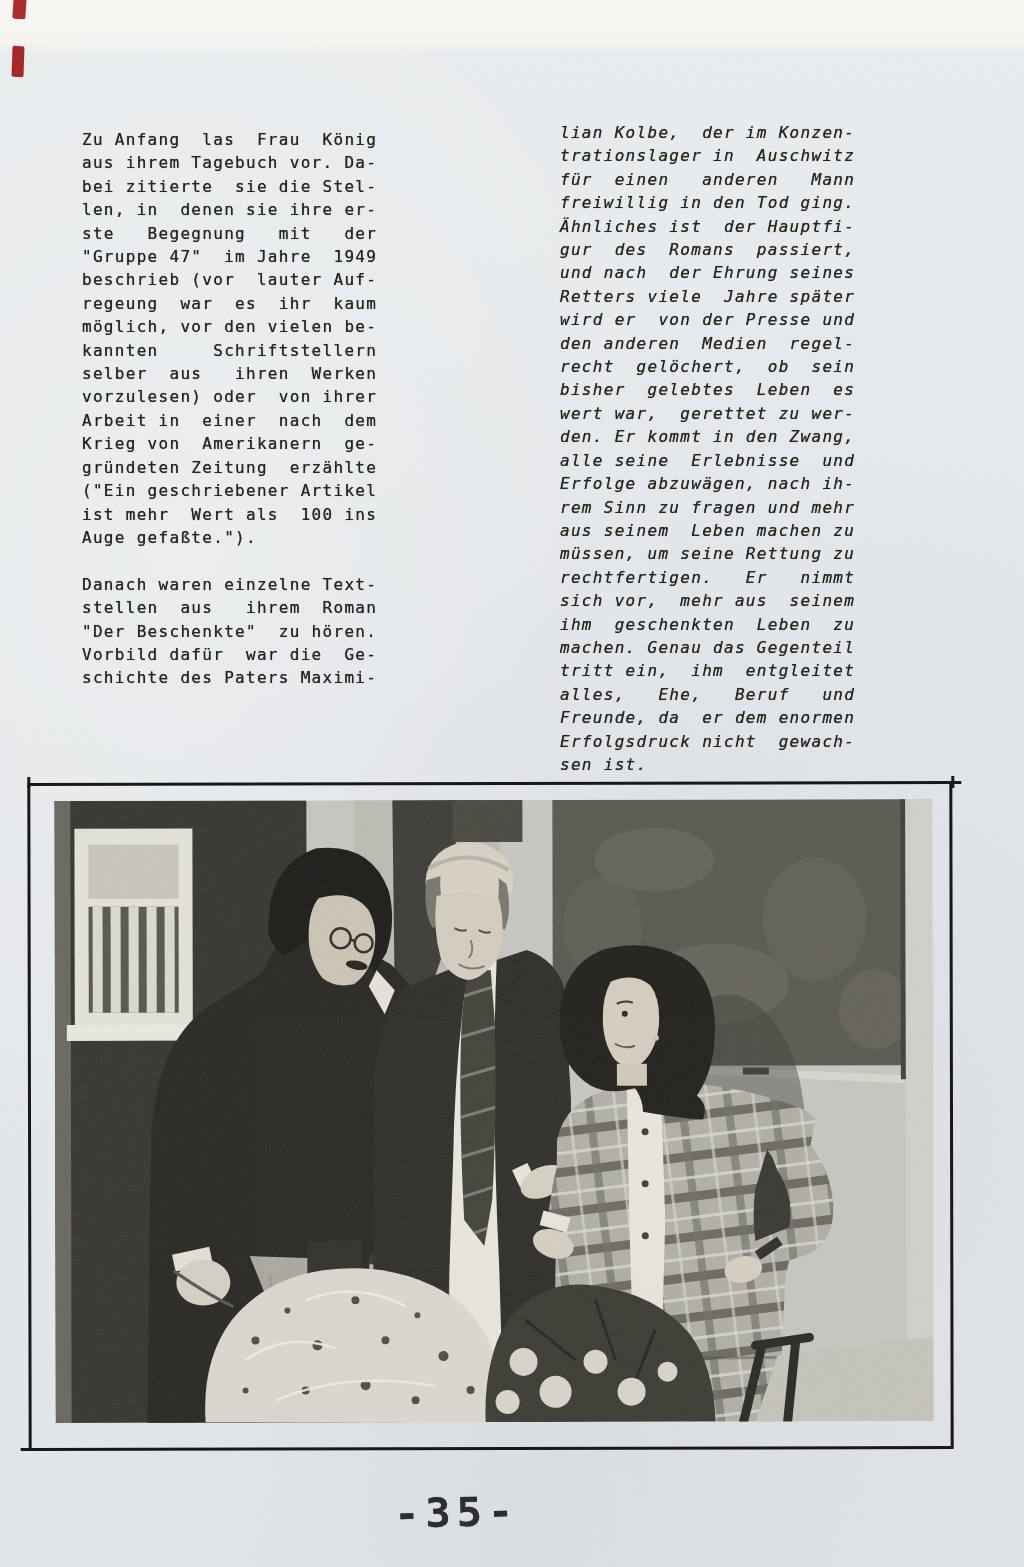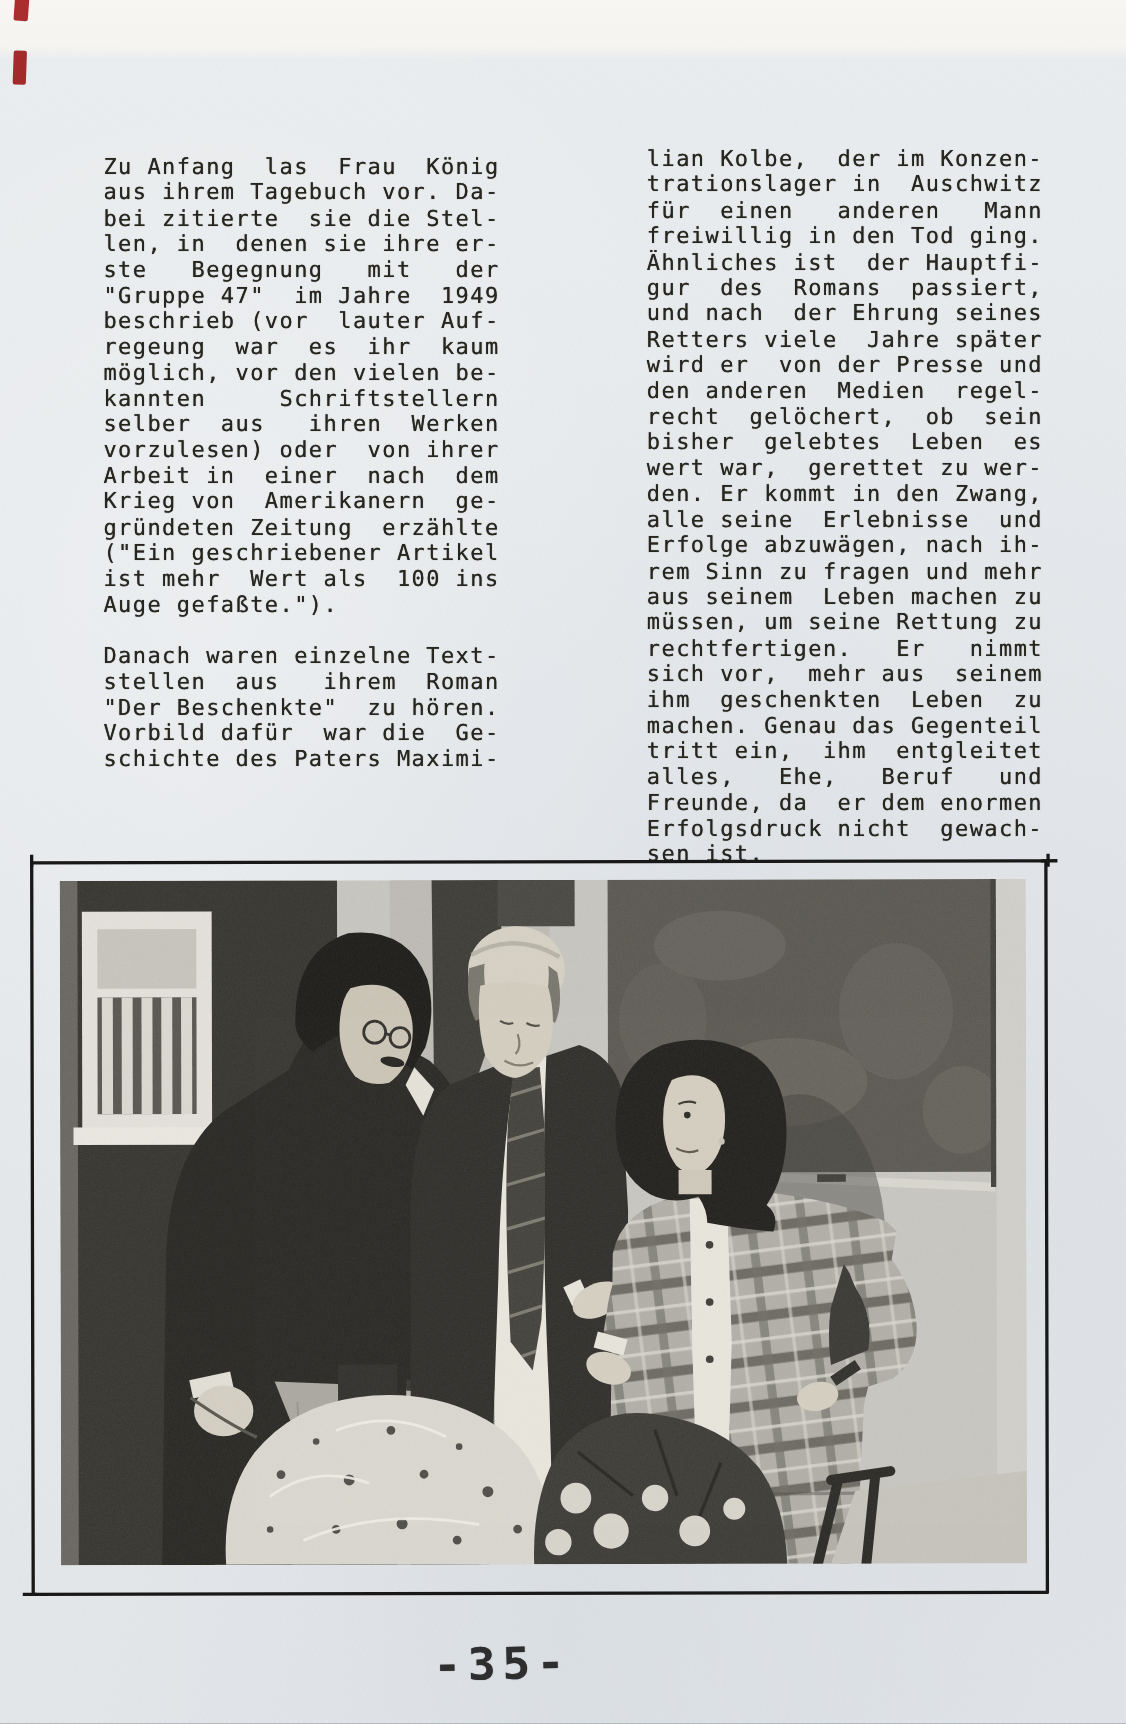--- a/index.html
+++ b/index.html
@@ -7,27 +7,27 @@
     position:relative;width:1024px;height:1567px;overflow:hidden;
     background:
       radial-gradient(ellipse at 18% 35%, rgba(255,255,255,.20), transparent 45%),
       radial-gradient(ellipse at 85% 70%, rgba(170,182,194,.14), transparent 55%),
       radial-gradient(ellipse at 50% 95%, rgba(160,172,184,.10), transparent 60%),
       repeating-linear-gradient(115deg, rgba(255,255,255,.045) 0 2px, rgba(0,0,0,0) 2px 5px),
       linear-gradient(180deg,#f7f6f2 0px,#f5f4f0 42px,#e8ebed 54px,#e4e7ea 60%,#e2e5e8 100%);
     font-family:"DejaVu Sans Mono","Liberation Mono",monospace;
   }
   .col{
-    position:absolute;margin:16px;white-space:pre;
+    position:absolute;margin:4px;white-space:pre;
     font-family:"DejaVu Sans Mono","Liberation Mono",monospace;
-    font-size:20px;line-height:23.4px;letter-spacing:1.3px;
+    font-size:16px;line-height:23.4px;letter-spacing:1.3px;
     color:#26261f;text-shadow:0 0 .7px rgba(30,28,22,.8);
   }
   .col-left{left:78px;top:124px;}
-  .col-right{left:572px;top:117px;}
+  .col-right{left:556px;top:117px;font-style:italic;}
   .red-mark{position:absolute;border-radius:2px;opacity:.9;}
   .red-mark-1{left:13px;top:-4px;width:13px;height:23px;transform:rotate(4deg);}
   .red-mark-2{left:12px;top:46px;width:12px;height:31px;transform:rotate(2deg);}
   .photo-frame{
     position:absolute;left:28px;top:782px;width:919px;height:662px;
     border:3px solid #181818;transform:rotate(-0.12deg);
     border-radius:1px;
   }
   .tick{position:absolute;background:#181818;}
   .tick-tr-h{right:-12px;top:-3px;width:15px;height:3px;}

